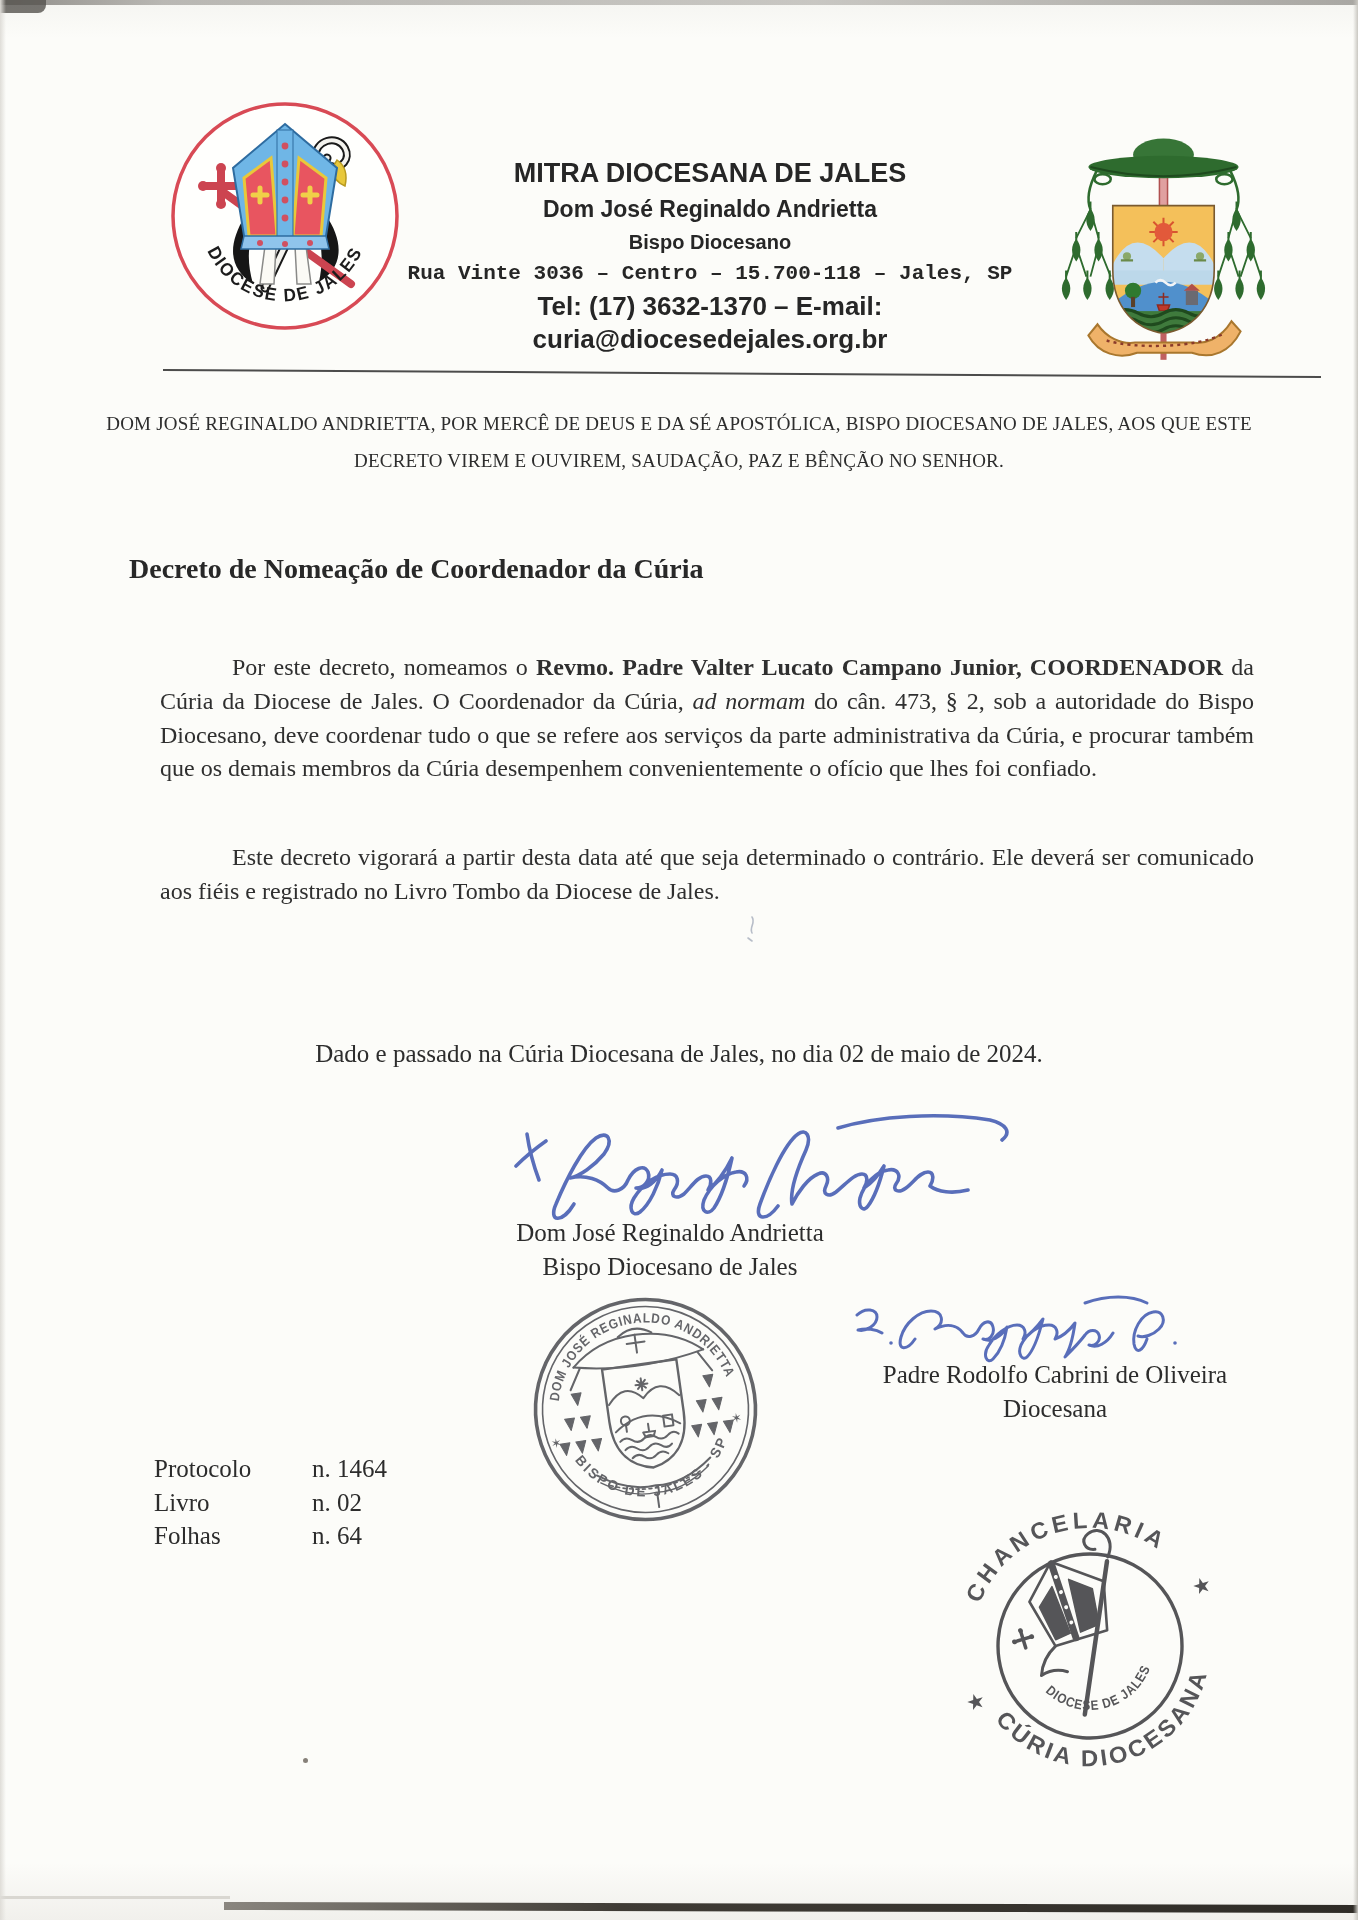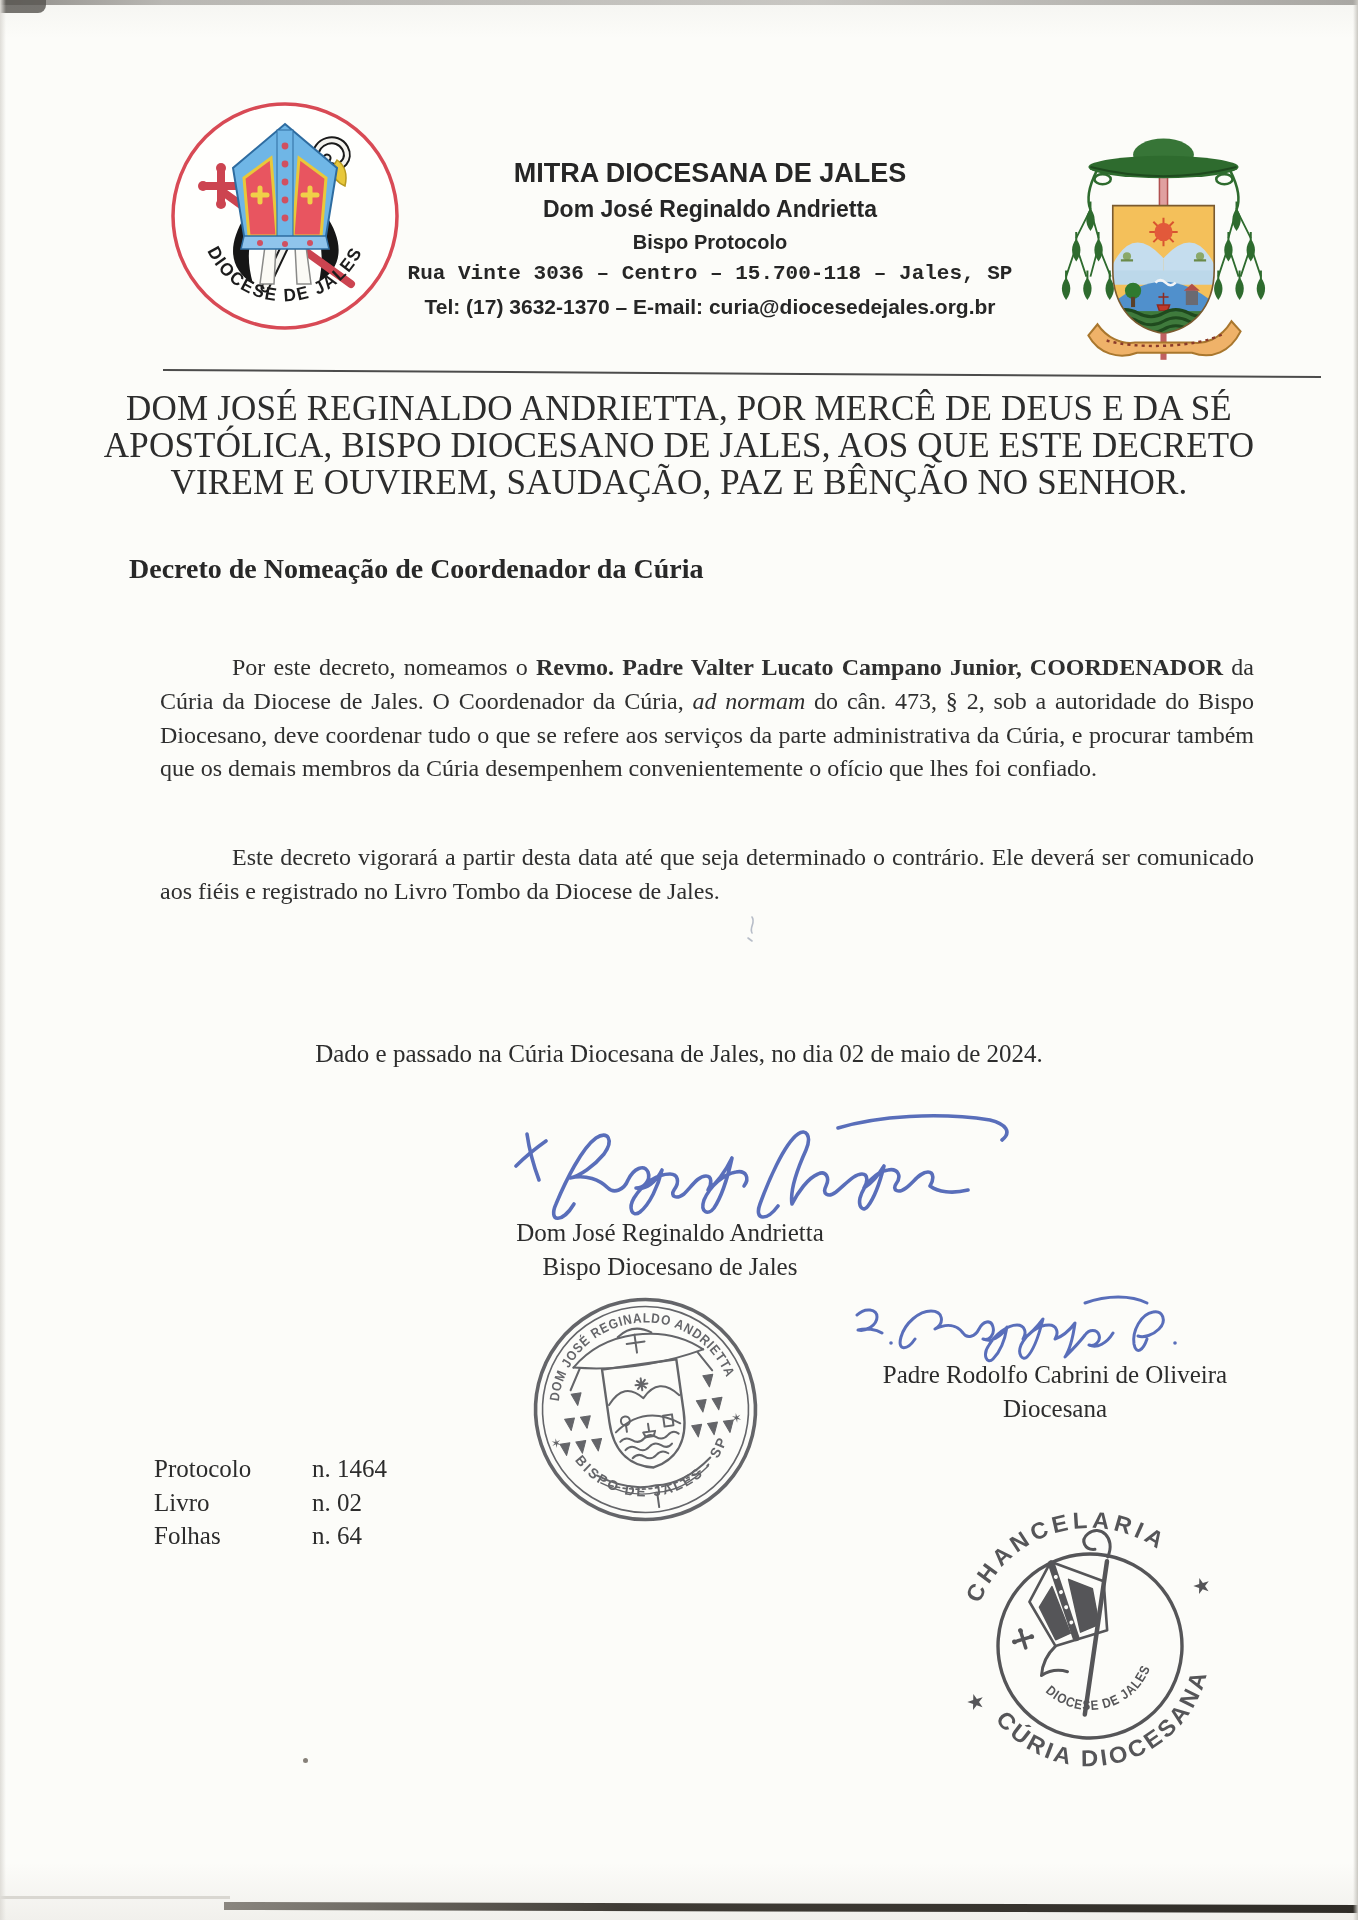--- a/index.html
+++ b/index.html
@@ -15,24 +15,24 @@
   .edge-bottom{left:224px;top:1902px;width:1134px;height:8px;background:linear-gradient(90deg,#8a867f,#3f3b35 35%,#2f2c27);transform:rotate(.15deg);transform-origin:left center;}
   .edge-bottom-faint{left:0;top:1896px;width:230px;height:3px;background:#d9d7d1;}
   .edge-right{right:0;top:0;width:5px;height:1920px;background:linear-gradient(90deg,rgba(0,0,0,0),#c9c7c1);}
   .edge-left{left:0;top:0;width:6px;height:1920px;background:linear-gradient(90deg,#dfddd8,rgba(0,0,0,0));}
   
   .header-text{left:360px;top:142px;width:700px;text-align:center;font-family:"Liberation Sans",sans-serif;font-weight:bold;color:#262626;}
   .h-org{font-size:27px;line-height:38px;margin-top:12px;}
   .h-name{font-size:23px;line-height:35px;}
   .h-role{font-size:20px;line-height:30px;}
   .h-addr{font-size:21px;line-height:33px;font-family:Liberation Mono, monospace;}
-  .h-tel{font-size:21px;line-height:33px;}
+  .h-tel{font-size:26px;line-height:33px;}
   .divider{left:163px;top:369px;width:1158px;height:2px;background:#4c4c4c;transform:rotate(.35deg);transform-origin:left center;}
   
-  .salutation{left:100px;top:390px;width:1158px;text-align:center;font-size:35px;line-height:37px;color:#2d2d2d;letter-spacing:.2px;}
+  .salutation{left:100px;top:405px;width:1158px;text-align:center;font-size:19px;line-height:37px;color:#2d2d2d;letter-spacing:.2px;}
   .decree-title{left:129px;top:553px;width:1100px;font-size:28px;font-weight:bold;color:#282828;}
   .body-p{left:160px;width:1094px;font-size:24px;line-height:33.8px;text-align:justify;color:#2f2f2f;margin:0;}
   .p1{top:651px;text-indent:72px;}
   .p2{top:841px;text-indent:72px;}
   .date-line{left:129px;top:1040px;width:1100px;text-align:center;font-size:25px;color:#2d2d2d;}
   .sig-block{text-align:center;font-size:25px;line-height:34px;color:#2c2c2c;}
   .sig1{left:170px;top:1216px;width:1000px;}
   .sig2{left:820px;top:1358px;width:470px;}
   .protocol{left:154px;top:1452px;font-size:25px;line-height:33.5px;color:#2c2c2c;}
   .protocol .row{display:flex;}
@@ -97,21 +97,21 @@
 
     <defs>
         <path id="logoArc" d="M40,149 A85,85 0 0 0 200,149"></path>
       </defs>
     <text class="logo-cap"><textPath href="#logoArc" startOffset="6" textLength="196" lengthAdjust="spacingAndGlyphs">DIOCESE DE JALES</textPath></text>
   </svg>
 
   <div class="abs header-text">
     <div class="h-org">MITRA DIOCESANA DE JALES</div>
     <div class="h-name">Dom José Reginaldo Andrietta</div>
-    <div class="h-role">Bispo Protocolo</div>
+    <div class="h-role">Bispo Diocesano</div>
     <div class="h-addr">Rua Vinte 3036 – Centro – 15.700-118 – Jales, SP</div>
     <div class="h-tel">Tel: (17) 3632-1370 – E-mail: curia@diocesedejales.org.br</div>
   </div>
 
   <svg class="abs" style="left:1060px;top:104px;" width="208" height="260" viewBox="0 0 205 256">
     <defs>
       <clipPath id="shieldClip">
           <path d="M52,100 L152,100 L152,163 C152,203 128,222 102,226 C76,222 52,203 52,163 Z"></path>
         </clipPath>
       <g id="tassel">

